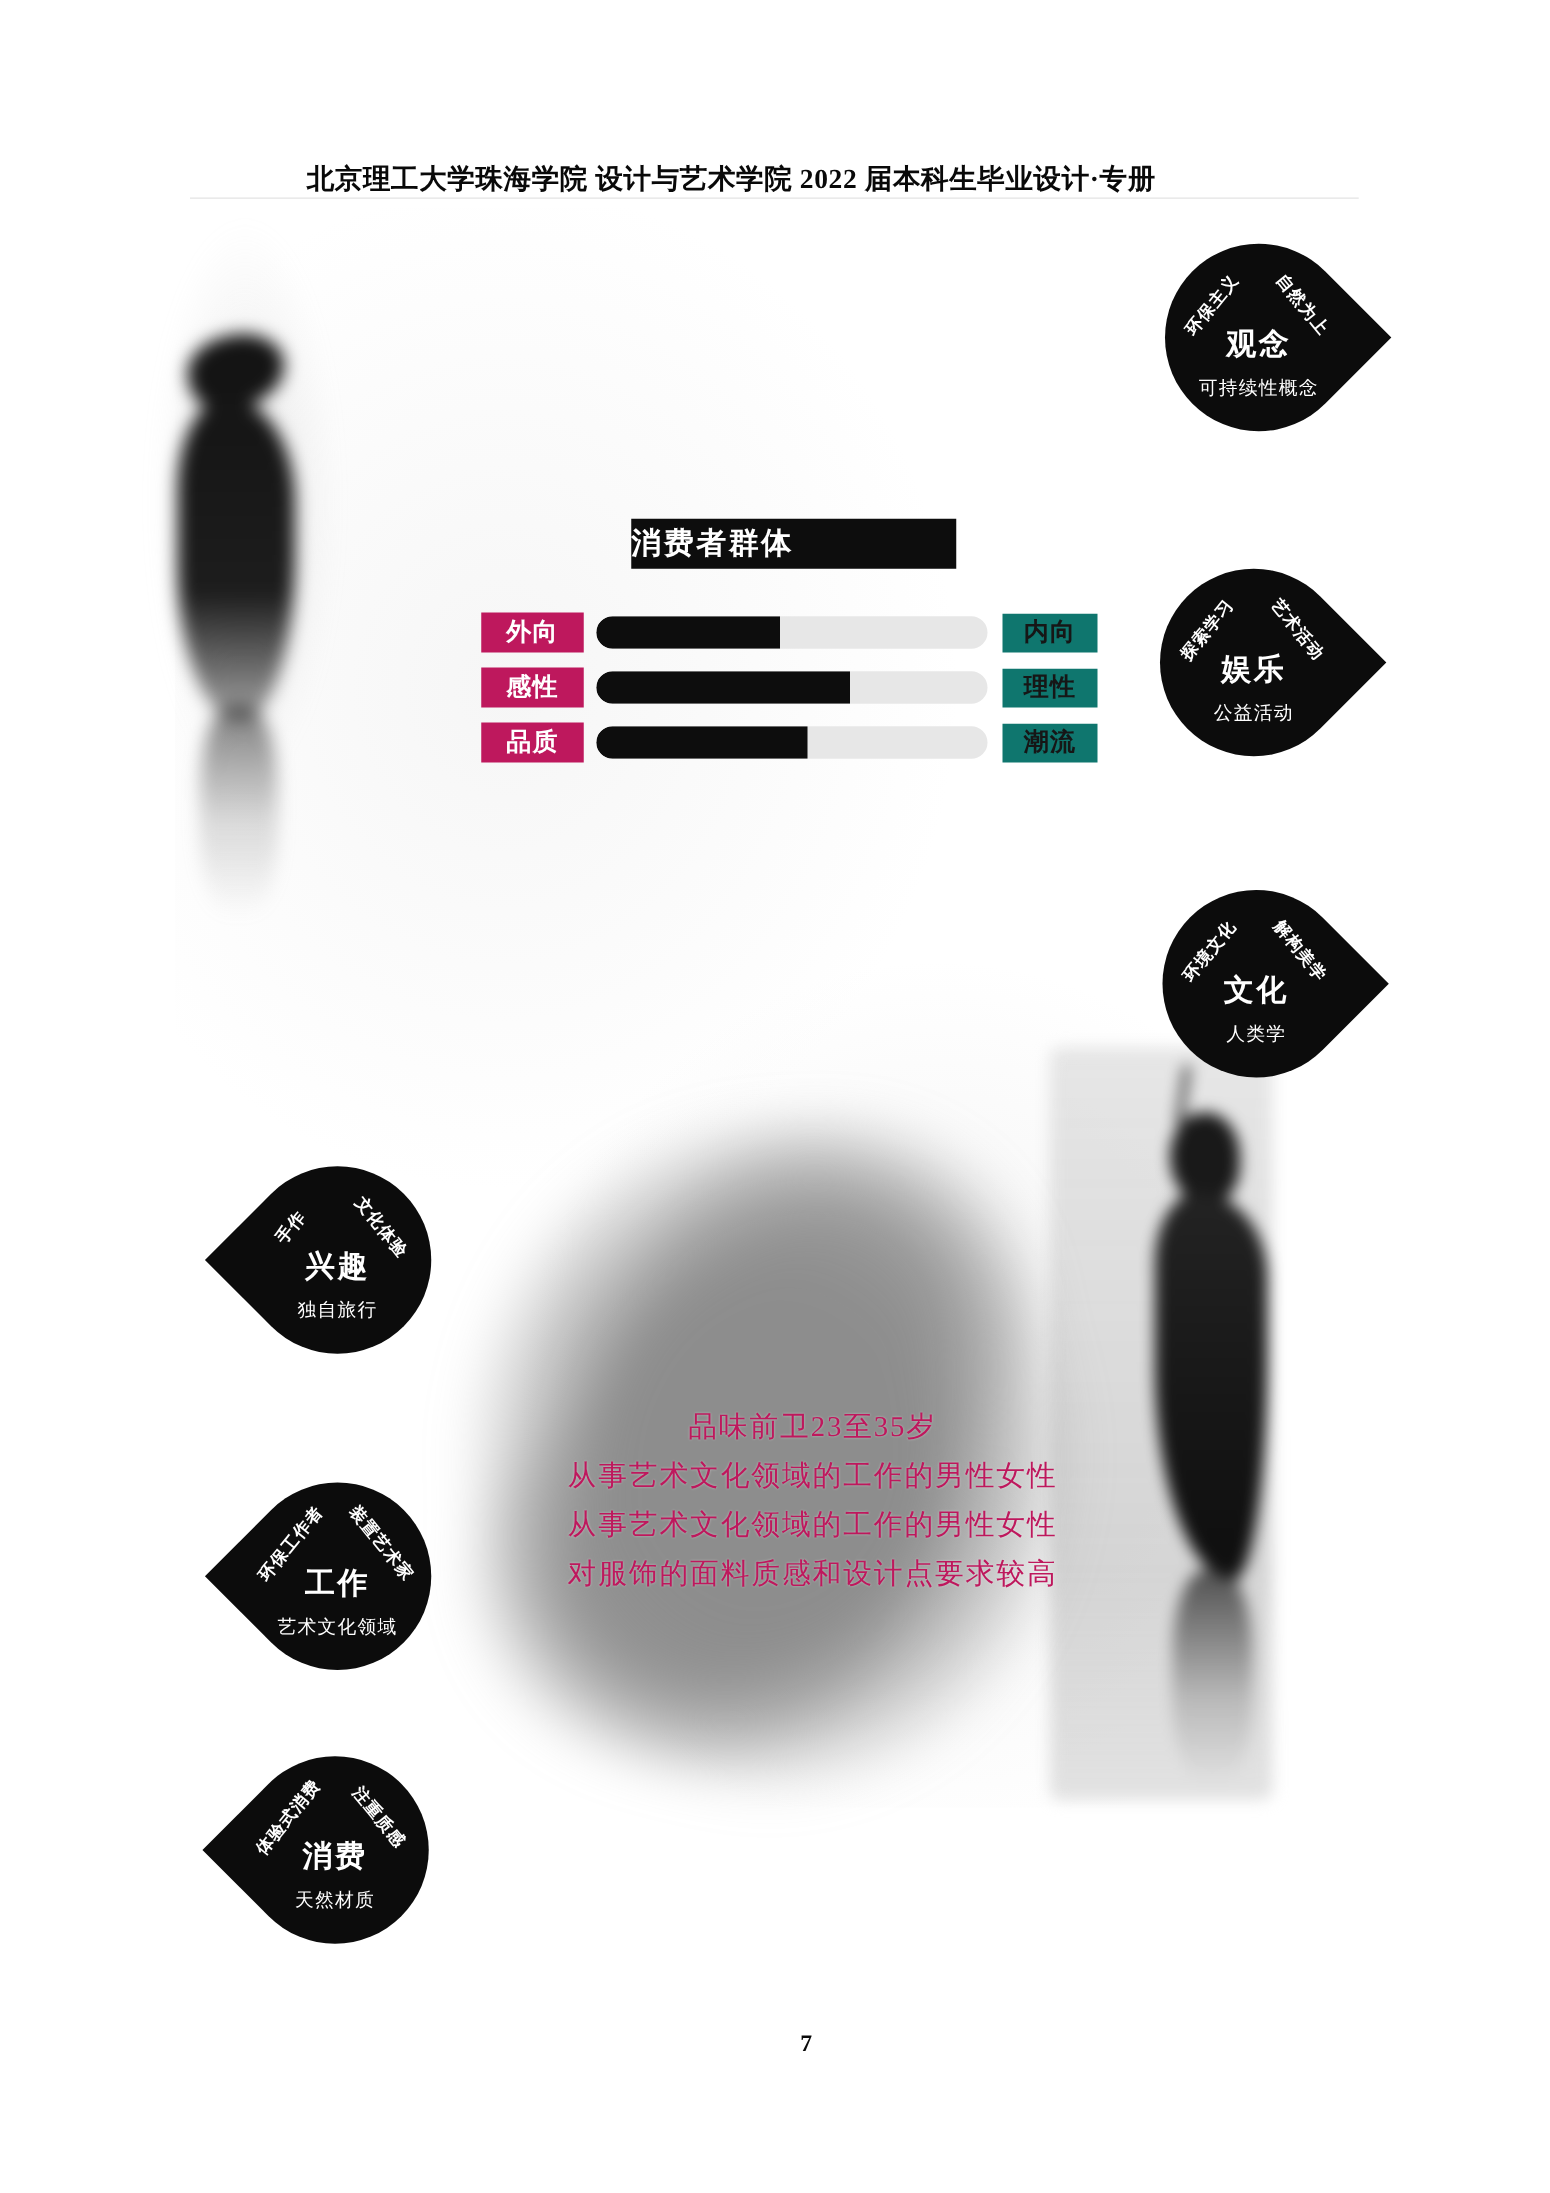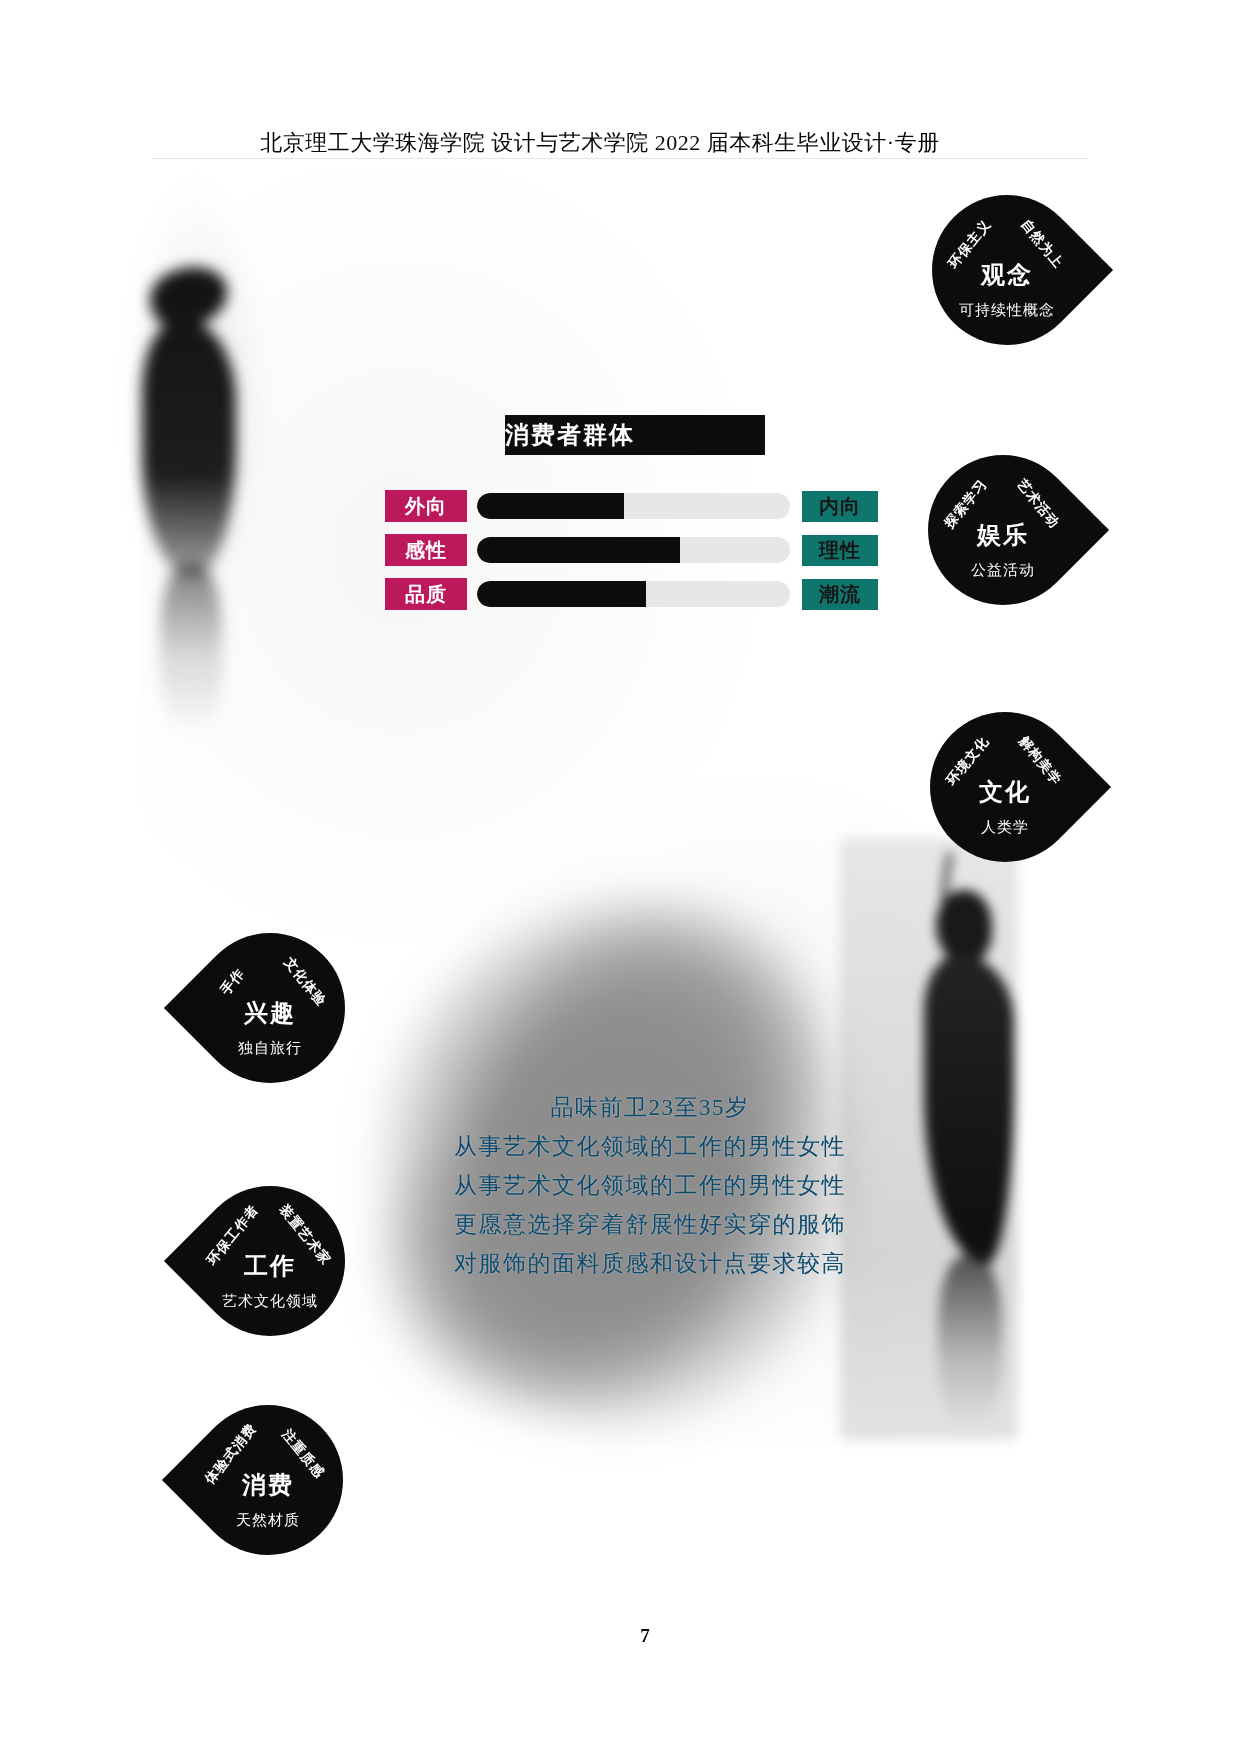--- a/index.html
+++ b/index.html
@@ -1,21 +1,21 @@
 <!DOCTYPE html>
 <html><head>
 <meta charset="utf-8">
 <style>
   html,body{margin:0;padding:0;background:#ffffff;}
   .page{position:relative;width:1240px;height:1754px;background:#ffffff;overflow:hidden;
         font-family:"Liberation Sans",sans-serif;}
   
   .header-title{position:absolute;left:0;top:128px;width:1170px;text-align:center;
-    font-family:"Liberation Serif",serif;font-weight:400;font-size:22px;color:#090909;
-    letter-spacing:.5px;white-space:nowrap;padding-left:15px;}
+    font-family:"Liberation Serif",serif;font-weight:700;font-size:22px;color:#090909;
+    letter-spacing:.5px;white-space:nowrap;}
   .header-rule{position:absolute;left:152px;top:158px;width:935px;height:1px;background:#e4e4e4;}
   
   .content{position:absolute;left:140px;top:166px;width:872px;height:1280px;}
   .content::before{content:"";position:absolute;inset:0;
     background:
       radial-gradient(60% 45% at 30% 30%, rgba(210,210,210,.20), rgba(255,255,255,0) 70%),
       radial-gradient(55% 40% at 70% 75%, rgba(195,195,195,.22), rgba(255,255,255,0) 70%);}
   
   .photo-left{position:absolute;left:-14px;top:6px;width:160px;height:570px;filter:blur(7px);}
   .pl-wash{position:absolute;left:-20px;top:-10px;width:200px;height:600px;
@@ -77,22 +77,22 @@
     font-weight:700;font-size:13.5px;transform:rotate(51deg);white-space:nowrap;letter-spacing:1px;}
   .b-bottom{position:absolute;left:0;top:106px;width:100%;text-align:center;
     font-weight:400;font-size:15px;letter-spacing:1px;white-space:nowrap;}
   .blob-0{left:932px;top:195px}
   .blob-1{left:928px;top:455px}
   .blob-2{left:930px;top:712px}
   .blob-3{left:162px;top:933px}
   .blob-4{left:162px;top:1186px}
   .blob-5{left:160px;top:1405px}
   
-  .profile{position:absolute;left:350px;top:1088px;width:600px;text-align:center;
-    font-family:"Liberation Serif",serif;color:#0c4a6e;font-size:23px;line-height:39px;
+  .profile{position:absolute;left:350px;top:1122px;width:600px;text-align:center;
+    font-family:"Liberation Serif",serif;color:#be185d;font-size:23px;line-height:39px;
     letter-spacing:1.5px;text-shadow:0 0 2px rgba(255,255,255,.45);}
   .profile-line{white-space:nowrap;}
   
   .page-number{position:absolute;left:0;top:1625px;width:1290px;text-align:center;
     font-family:"Liberation Serif",serif;font-weight:700;font-size:19px;color:#0a0a0a;}
 </style>
 </head>
 <body>
 
 <div class="page">
@@ -194,18 +194,17 @@
       <div class="b-tr">注重质感</div>
       <div class="b-title">消费</div>
       <div class="b-bottom">天然材质</div>
     </div>
   </div>
 
   <div class="profile">
     <div class="profile-line">品味前卫23至35岁</div>
     <div class="profile-line">从事艺术文化领域的工作的男性女性</div>
     <div class="profile-line">从事艺术文化领域的工作的男性女性</div>
-    <div class="profile-line">更愿意选择穿着舒展性好实穿的服饰</div>
     <div class="profile-line">对服饰的面料质感和设计点要求较高</div>
   </div>
 
   <div class="page-number">7</div>
 </div>
 
 </body></html>

